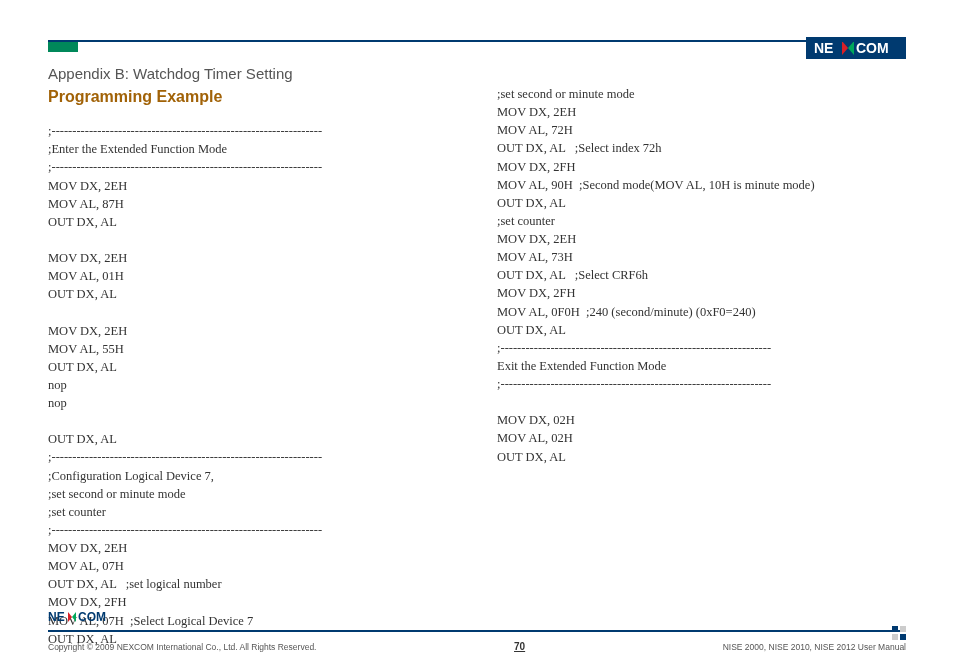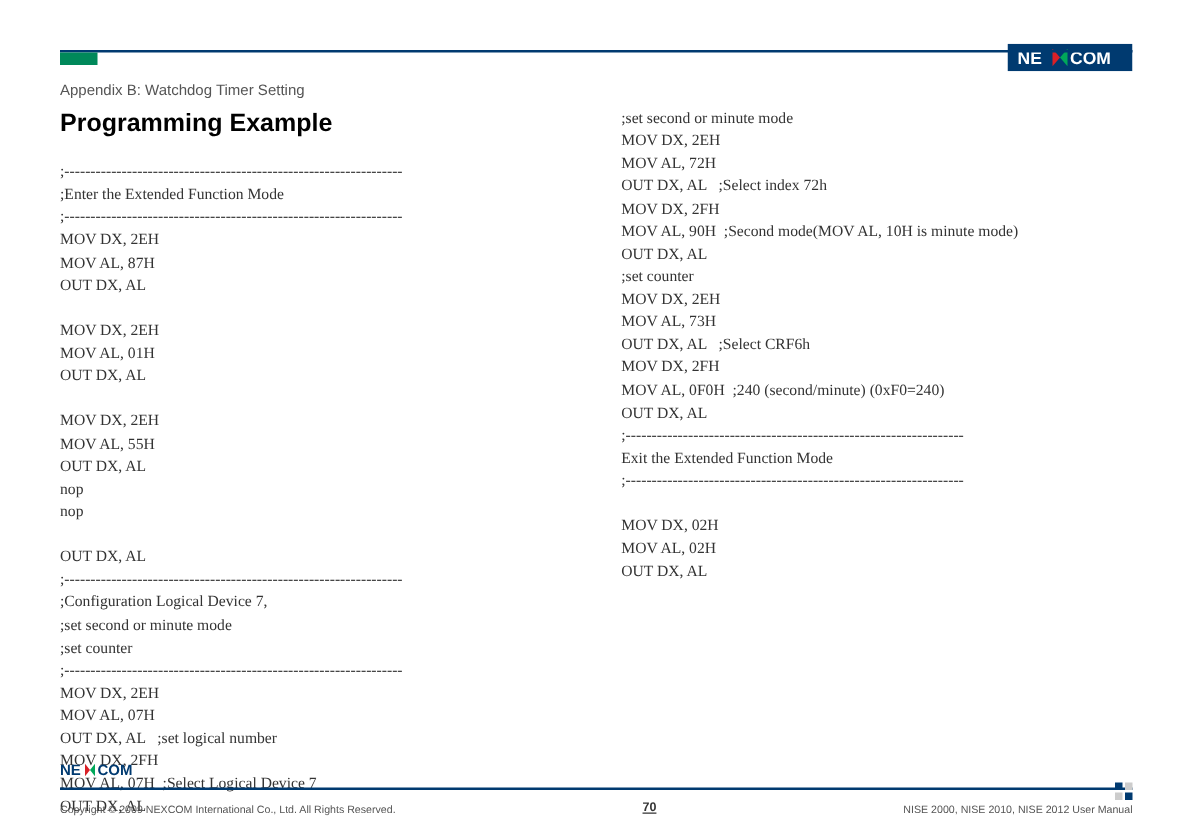--- a/index.html
+++ b/index.html
@@ -14,21 +14,21 @@
   .header {
     position: absolute;
     top: 18px;
     left: 48px;
     right: 48px;
     display: flex;
     justify-content: space-between;
     align-items: center;
   }
   .header-title {
-    font-size: 12px;
+    font-size: 15px;
     color: #555;
     margin-top: 47px;
   }
   .logo {
     display: inline-block;
   }
   .header-rule {
     position: absolute;
     top: 40px;
     left: 48px;
@@ -53,23 +53,23 @@
     display: flex;
     gap: 40px;
   }
   .col {
     flex: 1;
     font-size: 12.5px;
     line-height: 1.45;
     color: #333;
   }
   .section-title {
-    font-size: 20px;
+    font-size: 16px;
     font-weight: bold;
-    color: #000000;
+    color: #a16207;
     margin-bottom: 14px;
   }
   .codeblock {
     white-space: pre;
     font-family: Liberation Serif, serif;
   }
   .footer-rule {
     position: absolute;
     bottom: 40px;
     left: 48px;

